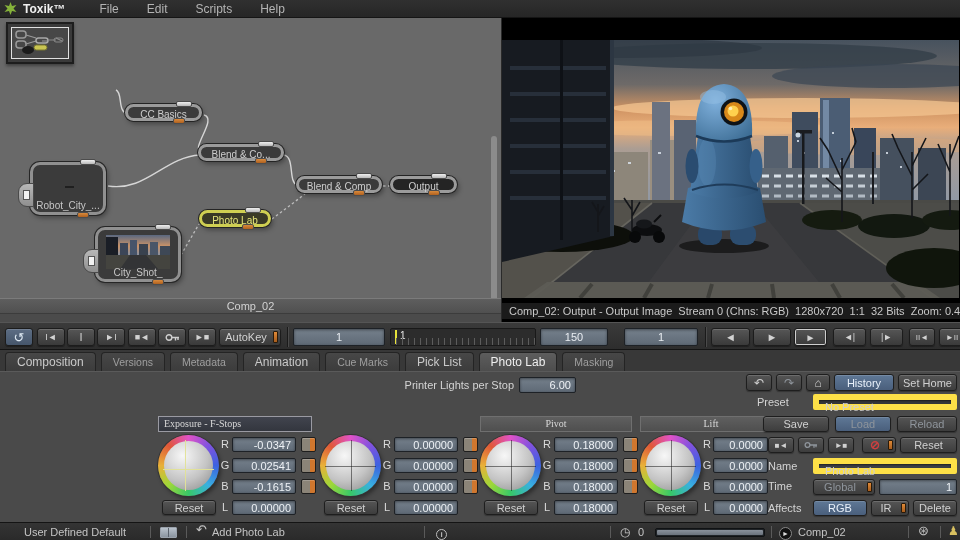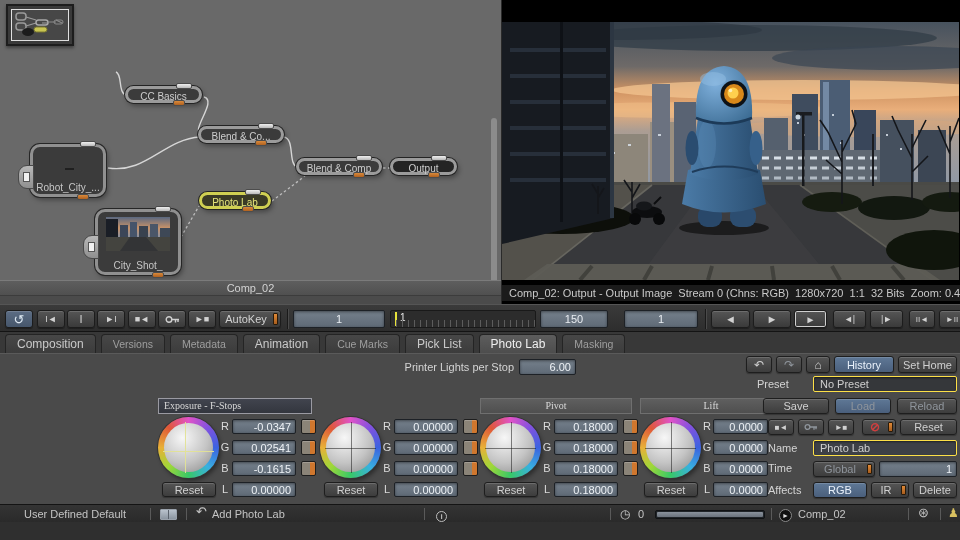--- a/index.html
+++ b/index.html
@@ -81,21 +81,21 @@
     border:1px solid #242424; border-bottom:none; border-radius:4px 4px 0 0; color:#9f9f9f; font-size:10.5px; }
   .tab.lg { font-size:12px; color:#c9c9c9; }
   .tab.active { background:linear-gradient(#5d5d5d,#4d4d4d); color:#efefef; }
 
   
   .panel { position:relative; height:150px; background:#4a4a4a; }
   .plabel { position:absolute; color:#d4d4d4; font-size:11px; }
   .pfield { position:absolute; background:linear-gradient(#75808c,#5f6a76); border:1px solid #1d2126;
     border-radius:2px; color:#eef2f6; font-size:11px; line-height:14px; text-align:right; padding-right:4px;
     box-shadow:inset 0 1px 3px rgba(0,0,0,.45); }
-  .dfield { position:absolute; background:#35373a; border:1px solid #fde047; border-radius:2px; color:#cfcfcf;
+  .dfield { position:absolute; background:#35373a; border:6px solid #fde047; border-radius:2px; color:#cfcfcf;
     font-size:11px; line-height:14px; padding-left:6px; box-shadow:inset 0 1px 2px rgba(0,0,0,.5); }
   .pbtn { position:absolute; display:flex; align-items:center; justify-content:center;
     background:linear-gradient(#555,#3d3d3d); border:1px solid #1e1e1e; border-radius:3px; color:#d0d0d0;
     font-size:11px; box-shadow:inset 0 1px 0 rgba(255,255,255,.14), 0 1px 1px rgba(0,0,0,.3); }
   .pbtn.blue { background:linear-gradient(#5f7896,#4a5f7c); color:#e8f0fa; }
   .pbtn.dimtext { color:#8f959c; }
   .pbtn.haschip { padding-right:8px; }
   .cc { position:absolute; top:44px; width:158px; height:102px; }
   .cc-h { position:absolute; left:0; top:0; height:16px; font-size:10px; line-height:14px; color:#d8d8d8;font-family:Liberation Serif, serif; }
   .hdrA { background:linear-gradient(#41444e,#33363e); border:1px solid #9a9aa2; padding-left:5px; }
@@ -127,20 +127,30 @@
   .pbar { position:absolute; top:5px; height:9px; background:#202428; border:1px solid #101214; border-radius:2px; }
   .pbar i { position:absolute; inset:1px; background:linear-gradient(#8a929c,#6a727c); border-radius:1px; display:block; }
   .pcircle { display:inline-block; width:13px; height:13px; background:#111; border:1px solid #888; border-radius:50%;
     color:#ddd; font-size:7px; text-align:center; line-height:12px; }
 </style>
 </head>
 <body>
 
 <div class="app">
 
+  <div class="menubar">
+    <svg class="logo" viewBox="0 0 13 13">
+      <path d="M6.5 0 L8 4 L12.5 3 L9.5 6.5 L12.5 10 L8 9 L6.5 13 L5 9 L.5 10 L3.5 6.5 L.5 3 L5 4 Z" fill="#85b23a"></path>
+    </svg>
+    <span class="apptitle">Toxik™</span>
+    <span class="menuitem">File</span>
+    <span class="menuitem">Edit</span>
+    <span class="menuitem">Scripts</span>
+    <span class="menuitem">Help</span>
+  </div>
 
   <div class="main">
 
     <div class="graph">
       <svg class="wires" width="502" height="304">
         <path d="M116,72 C123,75 117,92 127,96" fill="none" stroke="#d6d6d6" stroke-width="1.4"></path>
         <path d="M204,97 C218,101 190,130 201,135" fill="none" stroke="#d6d6d6" stroke-width="1.4"></path>
         <path d="M108,168 C146,174 164,139 200,137" fill="none" stroke="#d6d6d6" stroke-width="1.4"></path>
         <path d="M284,137 C295,139 288,164 297,167" fill="none" stroke="#d6d6d6" stroke-width="1.4"></path>
         <path d="M383,168 L390,168" fill="none" stroke="#bdbdbd" stroke-width="1.3" stroke-dasharray="2.5,2.5"></path>
@@ -197,21 +207,21 @@
         <span class="chip-orange"></span>
         <span>Output</span>
       </div>
 
       <div class="pill sel" style="left:199px; top:192px; width:72px">
         <span class="chip-top"></span>
         <span class="chip-orange"></span>
         <span>Photo Lab</span>
       </div>
 
-      <div class="node" style="left:95px; top:209px; width:86px; height:66px">
+      <div class="node" style="left:95px; top:209px; width:86px; height:55px">
         <span class="ear">
             <i></i>
           </span>
         <span class="chip-top"></span>
         <span class="chip-orange"></span>
         <span class="thumb">
           <svg width="64" height="34" viewBox="0 0 64 34">
             <defs>
                 <linearGradient id="msky" x1="0" y1="0" x2="0" y2="1">
               <stop offset="0" stop-color="#5a6880"></stop>

